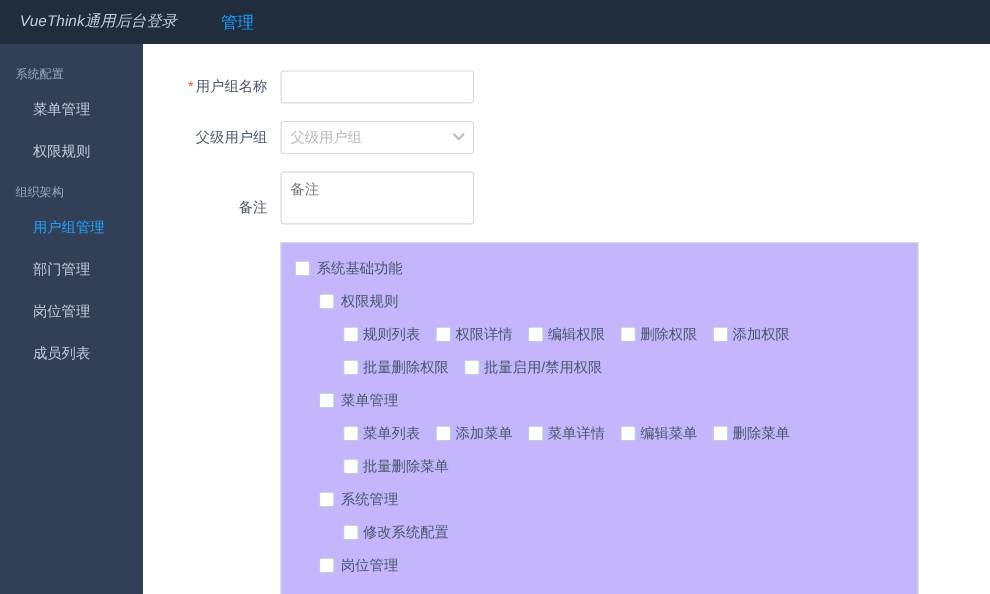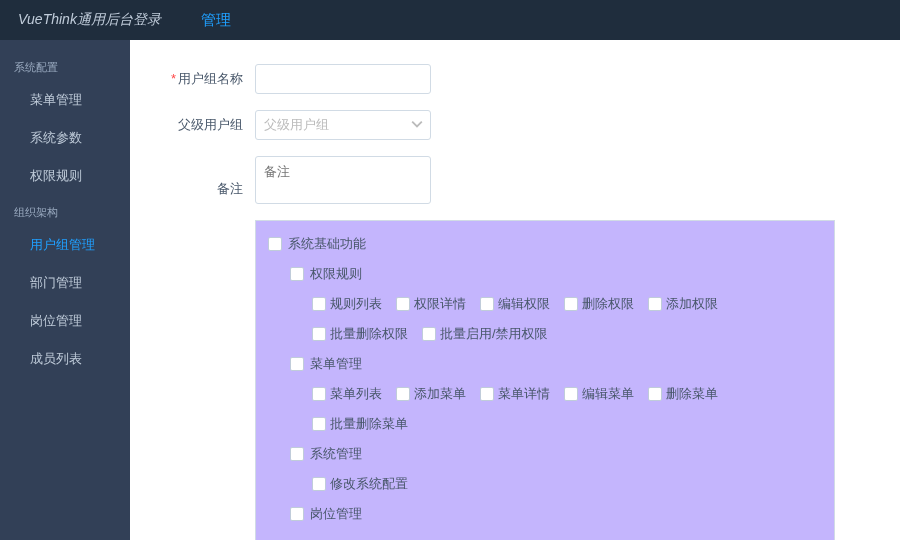--- a/index.html
+++ b/index.html
@@ -39,21 +39,20 @@
 
 <div class="topbar">
   <div class="brand">VueThink通用后台登录</div>
   <div class="nav-item">管理</div>
 </div>
 
 <div class="shell">
   <div class="sidebar">
     <div class="side-group-title">系统配置</div>
     <div class="side-item">菜单管理</div>
-    <div class="side-item">系统参数</div>
     <div class="side-item">权限规则</div>
 
     <div class="side-group-title">组织架构</div>
     <div class="side-item active">用户组管理</div>
     <div class="side-item">部门管理</div>
     <div class="side-item">岗位管理</div>
 
     <div class="side-item">成员列表</div>
   </div>
 

